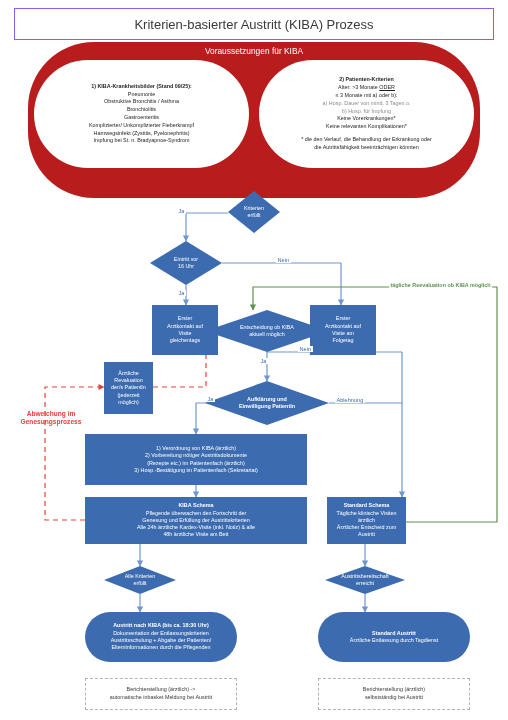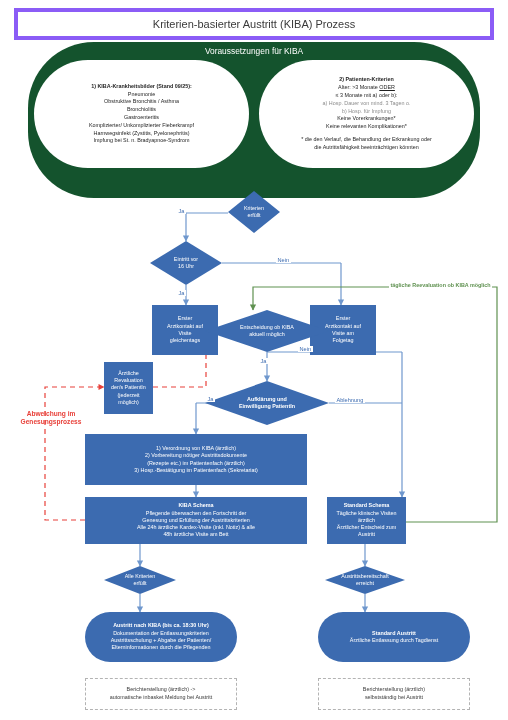--- a/index.html
+++ b/index.html
@@ -19,32 +19,32 @@
     position: absolute;
     left: 0; top: 0;
     width: 508px; height: 720px;
     pointer-events: none;
   }
   
   .titlebar {
     position: absolute;
     left: 14px; top: 8px;
     width: 480px; height: 32px;
-    border: 4px solid #8b5cf6;
+    border: 1px solid #8b5cf6;
     background: #ffffff;
     display: flex; align-items: center; justify-content: center;
-    font-size: 11px;
+    font-size: 13px;
     color: #3a3a3a;
   }
   
   .precond {
     position: absolute;
     left: 28px; top: 42px;
     width: 452px; height: 156px;
-    background: #14532d;
+    background: #b91c1c;
     border-radius: 66px;
   }
   .precond-title {
     position: absolute;
     left: 0; top: 4px; width: 100%;
     text-align: center;
     color: #ffffff;
     font-size: 8.4px;
   }
   .precond-lobe {

